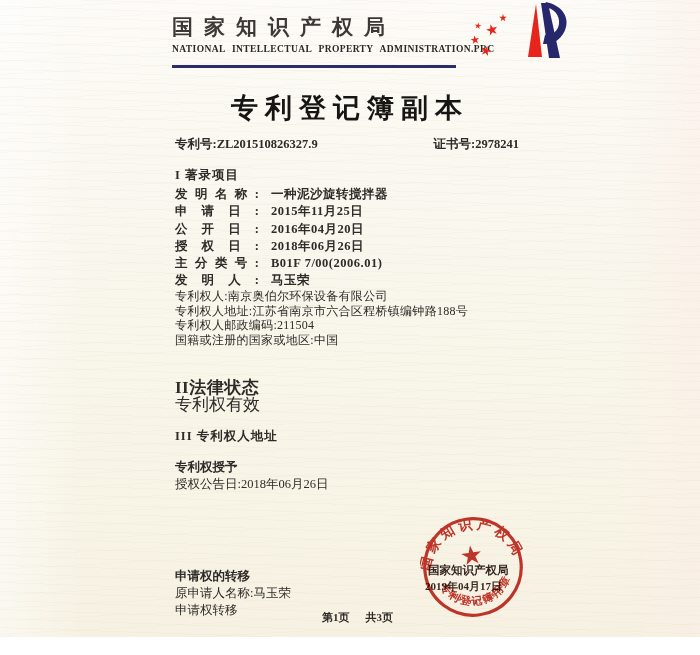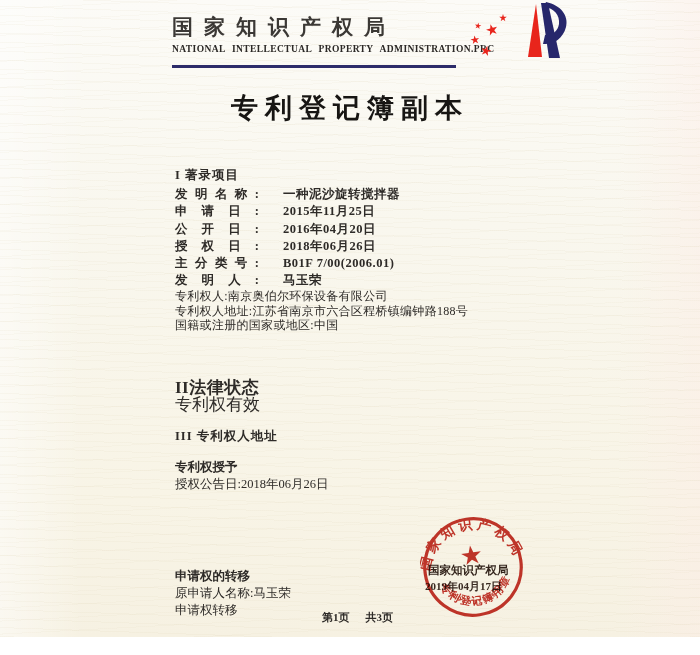--- a/index.html
+++ b/index.html
@@ -23,21 +23,21 @@
   .logo{left:468px;top:2px;}
   
   .doc-title{left:0;top:90px;width:700px;text-align:center;font-size:27px;font-weight:bold;letter-spacing:7px;color:#171513;}
   
   .docnums{left:175px;top:136px;width:344px;display:flex;justify-content:space-between;font-size:12.5px;font-weight:bold;}
   
   .sec1-head{left:175px;top:167px;font-size:12.5px;font-weight:bold;letter-spacing:1px;}
   .fields{left:175px;top:186px;font-size:12.5px;font-weight:bold;}
   .frow{height:17.3px;white-space:nowrap;}
   .flabel{display:inline-block;width:84px;text-align:justify;text-align-last:justify;}
-  .fvalue{margin-left:24px;letter-spacing:0.5px;}
+  .fvalue{margin-left:12px;letter-spacing:0.5px;}
   .owner{left:175px;top:289px;font-size:12px;font-weight:normal;line-height:14.6px;letter-spacing:0.3px;}
   
   .sec2{left:175px;top:363px;font-size:17px;line-height:17px;margin-top:16px;}
   .sec2 .h{font-weight:bold;letter-spacing:0.5px;}
   
   .sec3-head{left:175px;top:428px;font-size:12.5px;font-weight:bold;letter-spacing:1px;}
   .grant{left:175px;top:459px;font-size:12.5px;line-height:16.5px;}
   .grant .h{font-weight:bold;}
   .transfer{left:175px;top:524px;font-size:12.5px;line-height:16.8px;}
   .transfer .h{font-weight:bold;margin-top:44px;}
@@ -74,20 +74,24 @@
       <use href="#st" transform="translate(35,16) scale(4)" fill="#e8251c"></use>
       <use href="#st" transform="translate(24,28) scale(6) rotate(-15)" fill="#e8251c"></use>
       <use href="#st" transform="translate(10,24) scale(3.4) rotate(10)" fill="#e8251c"></use>
       <use href="#st" transform="translate(7,38) scale(4.6) rotate(-8)" fill="#e8251c"></use>
       <use href="#st" transform="translate(18,49) scale(5.4) rotate(14)" fill="#e8251c"></use>
     </svg>
   </div>
 
   <div class="abs doc-title">专利登记簿副本</div>
 
+  <div class="abs docnums">
+    <span>专利号:ZL201510826327.9</span>
+    <span>证书号:2978241</span>
+  </div>
 
   <div class="abs sec1-head">I 著录项目</div>
   <div class="abs fields">
     <div class="frow">
       <span class="flabel">发明名称:</span><span class="fvalue">一种泥沙旋转搅拌器</span>
     </div>
     <div class="frow">
       <span class="flabel">申请日:</span><span class="fvalue">2015年11月25日</span>
     </div>
     <div class="frow">
@@ -100,20 +104,21 @@
       <span class="flabel">主分类号:</span><span class="fvalue">B01F 7/00(2006.01)</span>
     </div>
     <div class="frow">
       <span class="flabel">发明人:</span><span class="fvalue">马玉荣</span>
     </div>
   </div>
 
   <div class="abs owner">
     <div>专利权人:南京奥伯尔环保设备有限公司</div>
     <div>专利权人地址:江苏省南京市六合区程桥镇编钟路188号</div>
+    <div>专利权人邮政编码:211504</div>
     <div>国籍或注册的国家或地区:中国</div>
   </div>
 
   <div class="abs sec2">
     <div class="h">II法律状态</div>
     <div>专利权有效</div>
   </div>
 
   <div class="abs sec3-head">III 专利权人地址</div>
 

